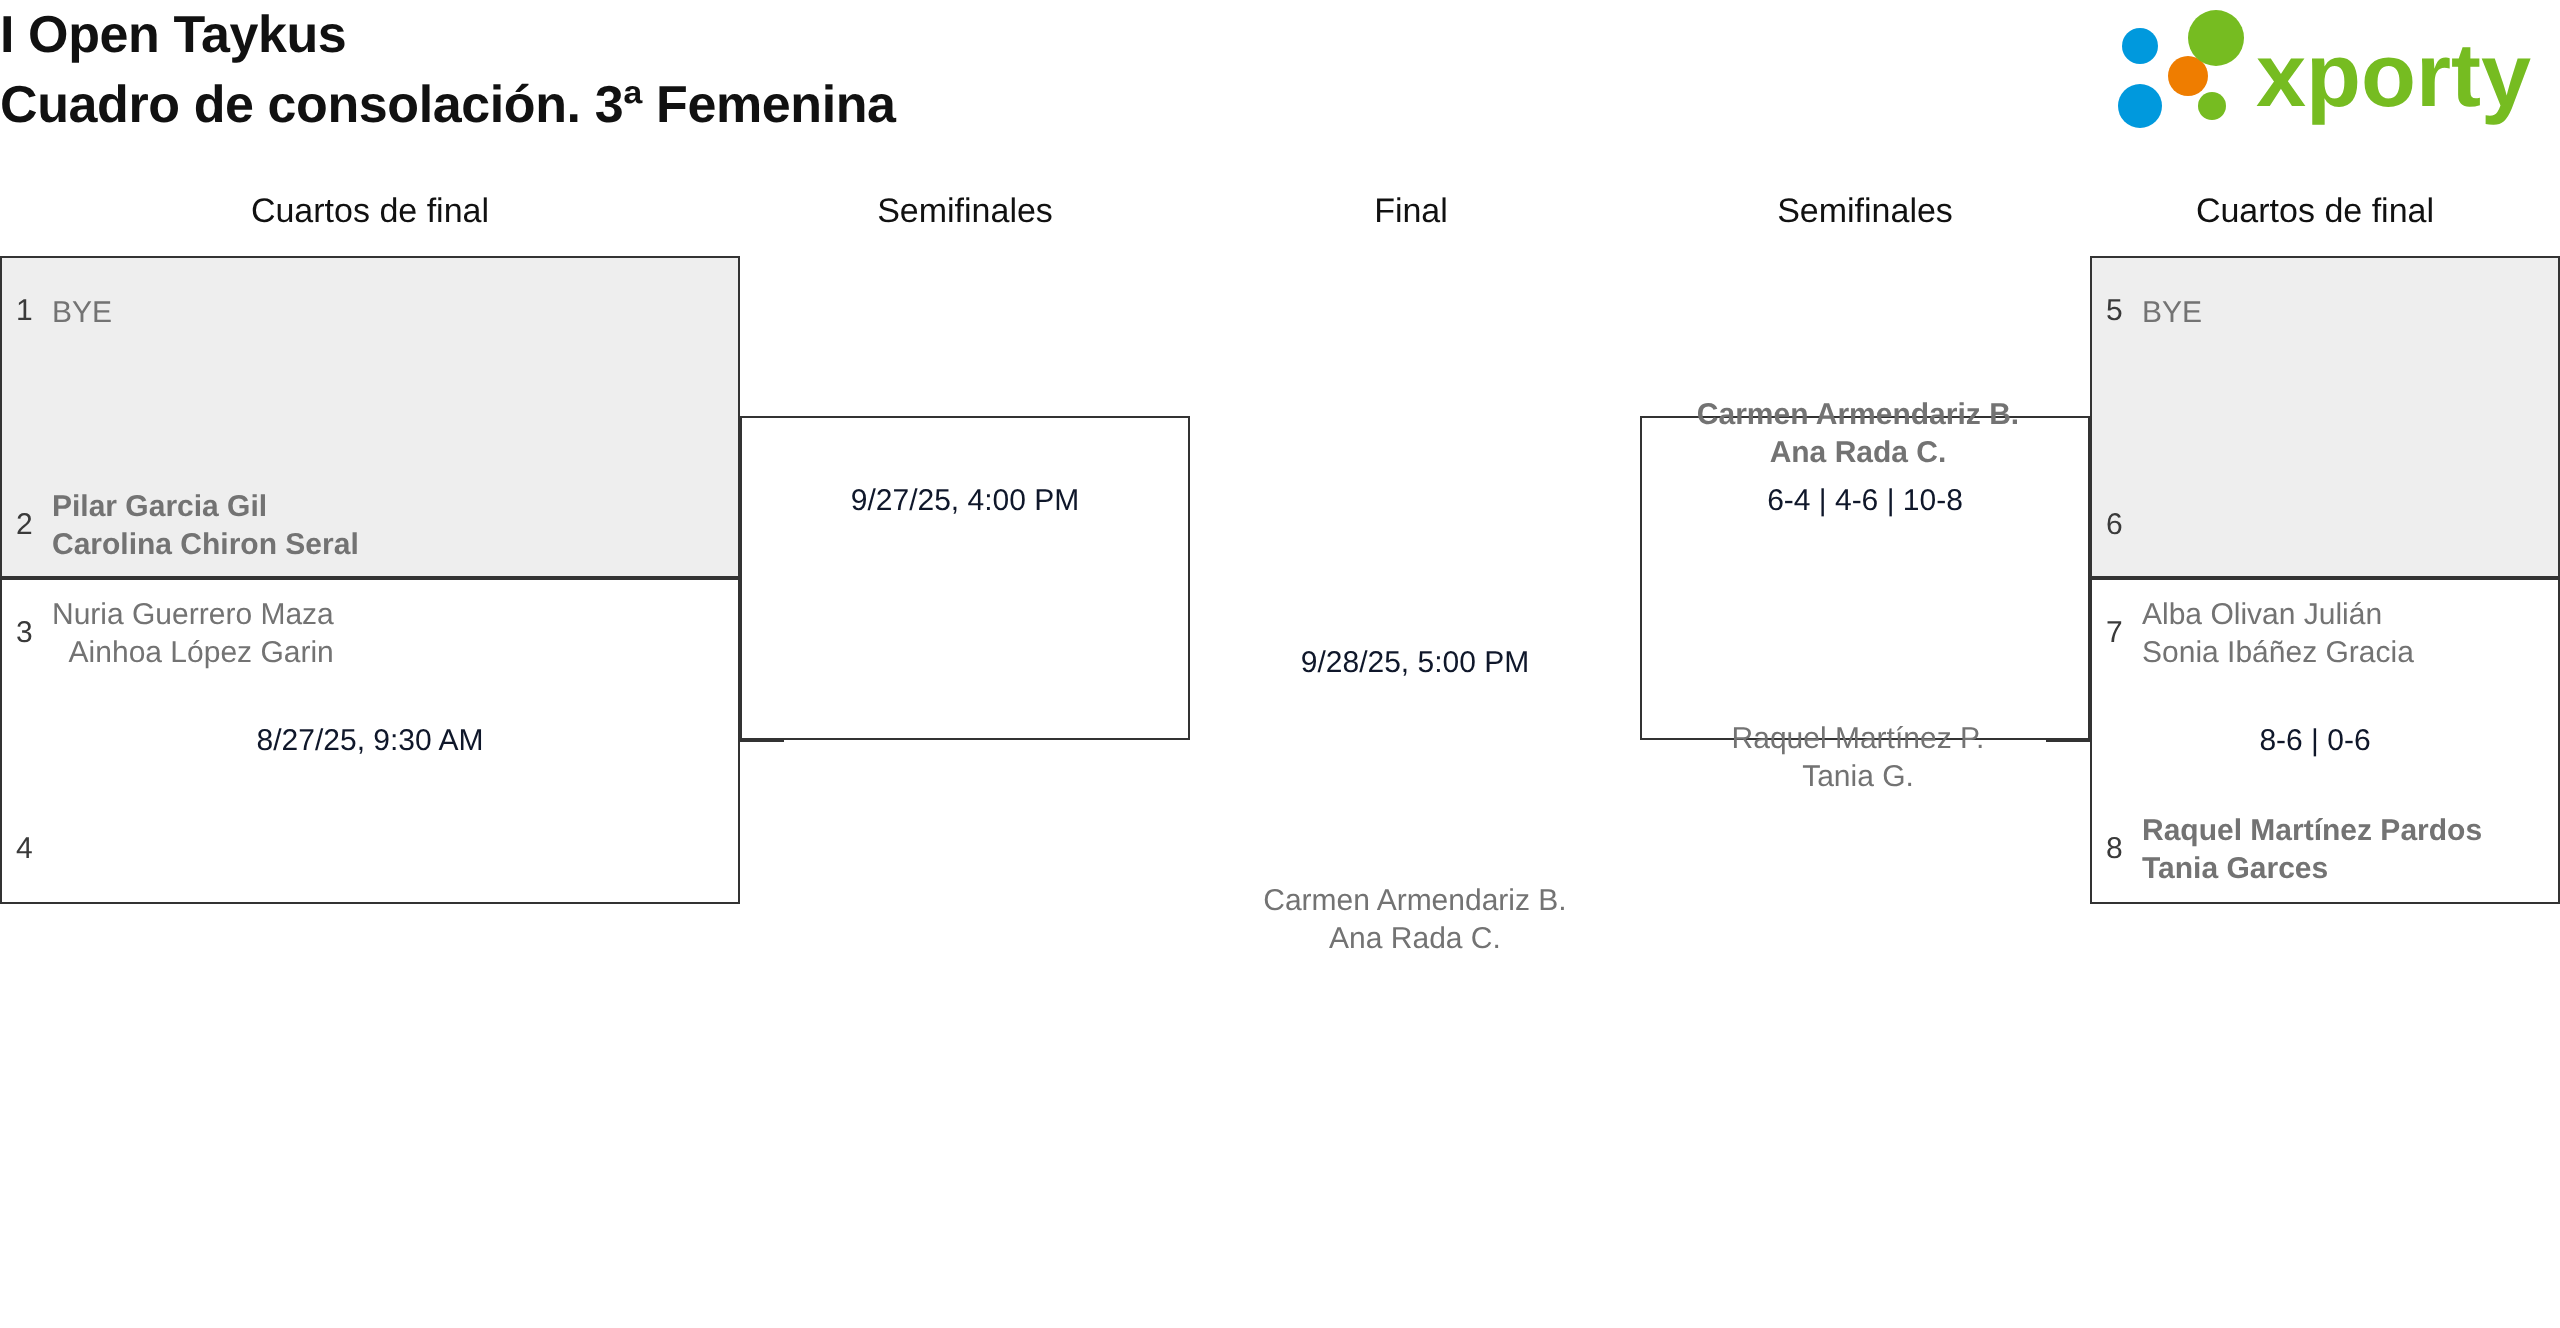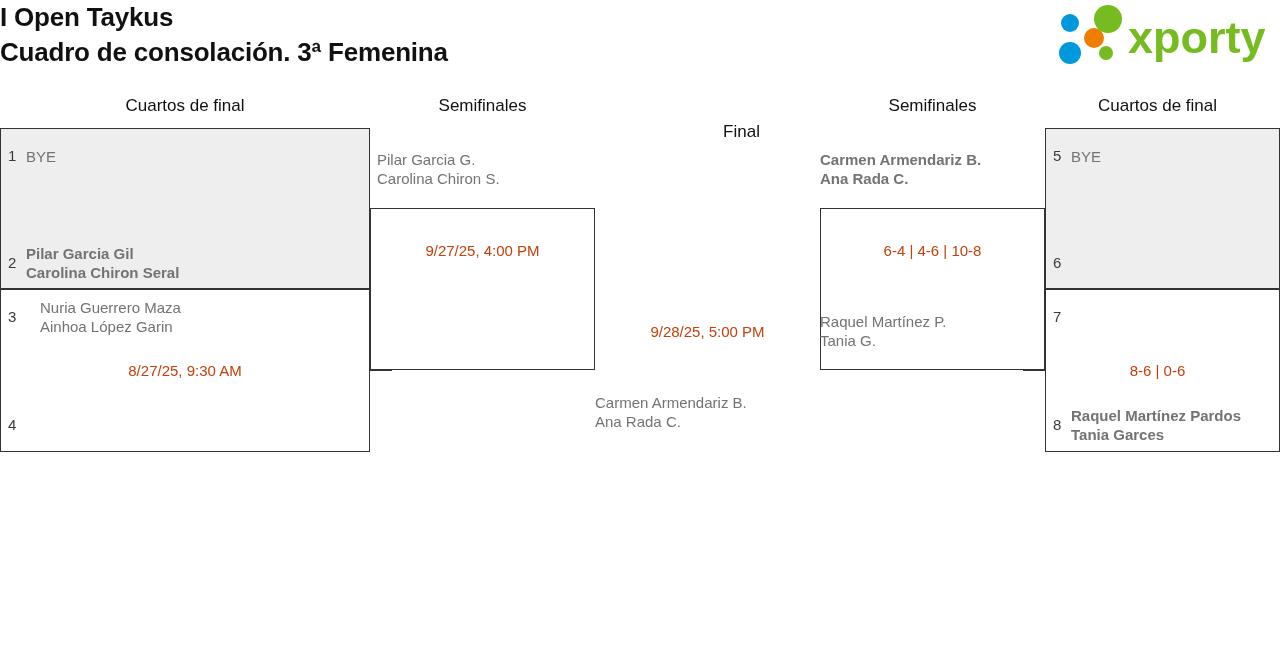--- a/index.html
+++ b/index.html
@@ -55,25 +55,25 @@
     white-space: nowrap;
   }
   .pair {
     position: absolute;
     font-size: 15px; line-height: 19px; color: #737373;
     white-space: nowrap;
   }
   .pair.win { font-weight: 700; }
   .pair.lose { font-weight: 400; }
   .pair .ln { display: block; }
-  .pair.right { text-align: left; }
+  .pair.right { text-align: center; margin-top: 48px; }
 
   .meta {
     position: absolute;
-    font-size: 15px; font-weight: 400; color: #c2410c;
+    font-size: 15px; font-weight: 400; color: #0f172a;
     white-space: nowrap; text-align: center;
   }
 </style>
 </head>
 <body>
 
 <div id="page">
 
   <div class="title-block">
     <span class="title-line">I Open Taykus</span>
@@ -86,57 +86,53 @@
       <circle cx="22" cy="48" r="11" fill="#0099dd"></circle>
       <circle cx="46" cy="33" r="10" fill="#ef7d00"></circle>
       <circle cx="60" cy="14" r="14" fill="#76bc21"></circle>
       <circle cx="58" cy="48" r="7" fill="#76bc21"></circle>
       <text x="80" y="48" font-family="Liberation Sans, sans-serif" font-size="45" font-weight="700" fill="#76bc21">xporty</text>
     </svg>
   </div>
 
   <div class="round-header" style="left:0px;   width:370px;">Cuartos de final</div>
   <div class="round-header" style="left:370px; width:225px;">Semifinales</div>
-  <div class="round-header" style="left:629px; width:225px;margin-top:26px;">Final</div>
+  <div class="round-header" style="left:593px; width:225px;">Final</div>
   <div class="round-header" style="left:820px; width:225px;">Semifinales</div>
   <div class="round-header" style="left:1045px;width:225px;">Cuartos de final</div>
 
   <div class="box shaded" style="left:0px; top:128px; width:370px; height:161px;"></div>
   <div class="seed" style="left:8px;  top:147px;">1</div>
   <div class="pair lose" style="left:26px; top:147px;">
     <span class="ln">BYE</span>
     <span class="ln"></span>
   </div>
   <div class="seed" style="left:8px;  top:254px;">2</div>
   <div class="pair win" style="left:26px; top:244px;">
     <span class="ln">Pilar Garcia Gil</span>
     <span class="ln">Carolina Chiron Seral</span>
   </div>
 
   <div class="box" style="left:0px; top:289px; width:370px; height:163px;"></div>
   <div class="seed" style="left:8px;  top:308px;">3</div>
-  <div class="pair lose" style="left:40px; top:298px;">
+  <div class="pair lose" style="left:26px; top:298px;text-align:right;">
     <span class="ln">Nuria Guerrero Maza</span>
     <span class="ln">Ainhoa López Garin</span>
   </div>
   <div class="seed" style="left:8px;  top:416px;">4</div>
   <div class="pair lose" style="left:26px; top:406px;">
     <span class="ln"></span>
     <span class="ln"></span>
   </div>
   <div class="meta" style="left:0px; top:362px; width:370px;">8/27/25, 9:30 AM</div>
 
   <div class="connector" style="left:370px; top:208px; width:22px;"></div>
   <div class="connector" style="left:370px; top:370px; width:22px;"></div>
 
   <div class="box" style="left:370px; top:208px; width:225px; height:162px;"></div>
-  <div class="pair lose" style="left:377px; top:150px;">
-    <span class="ln">Pilar Garcia G.</span>
-    <span class="ln">Carolina Chiron S.</span>
-  </div>
   <div class="pair lose right" style="left:370px; top:393px; width:225px;">
     <span class="ln"></span>
     <span class="ln"></span>
   </div>
   <div class="meta" style="left:370px; top:242px; width:225px;">9/27/25, 4:00 PM</div>
 
   <div class="pair lose" style="left:602px; top:150px;">
     <span class="ln"></span>
     <span class="ln"></span>
   </div>
@@ -163,20 +159,24 @@
   <div class="box shaded" style="left:1045px; top:128px; width:235px; height:161px;"></div>
   <div class="seed" style="left:1053px; top:147px;">5</div>
   <div class="pair lose" style="left:1071px; top:147px;">
     <span class="ln">BYE</span>
     <span class="ln"></span>
   </div>
   <div class="seed" style="left:1053px; top:254px;">6</div>
 
   <div class="box" style="left:1045px; top:289px; width:235px; height:163px;"></div>
   <div class="seed" style="left:1053px; top:308px;">7</div>
+  <div class="pair lose" style="left:1071px; top:298px;">
+    <span class="ln">Alba Olivan Julián</span>
+    <span class="ln">Sonia Ibáñez Gracia</span>
+  </div>
   <div class="seed" style="left:1053px; top:416px;">8</div>
   <div class="pair win" style="left:1071px; top:406px;">
     <span class="ln">Raquel Martínez Pardos</span>
     <span class="ln">Tania Garces</span>
   </div>
   <div class="meta" style="left:1045px; top:362px; width:225px;">8-6 | 0-6</div>
 
 </div>
 
 </body></html>

